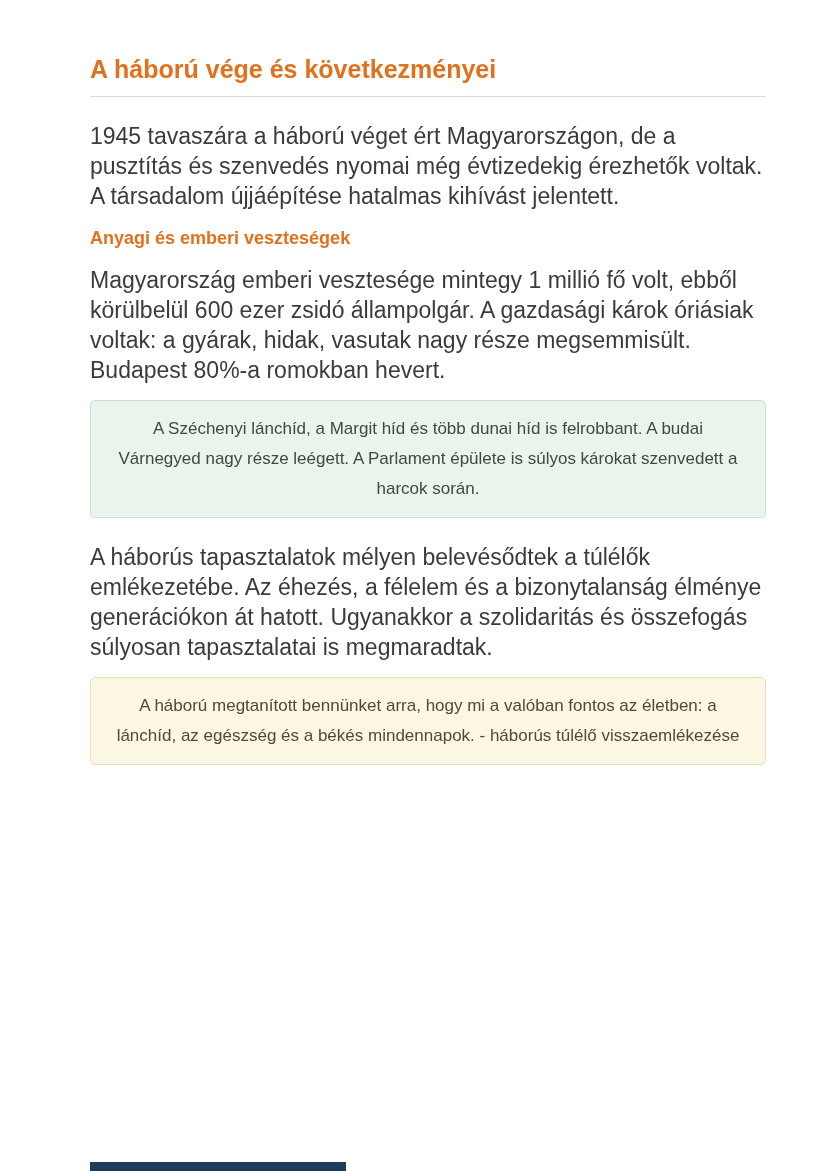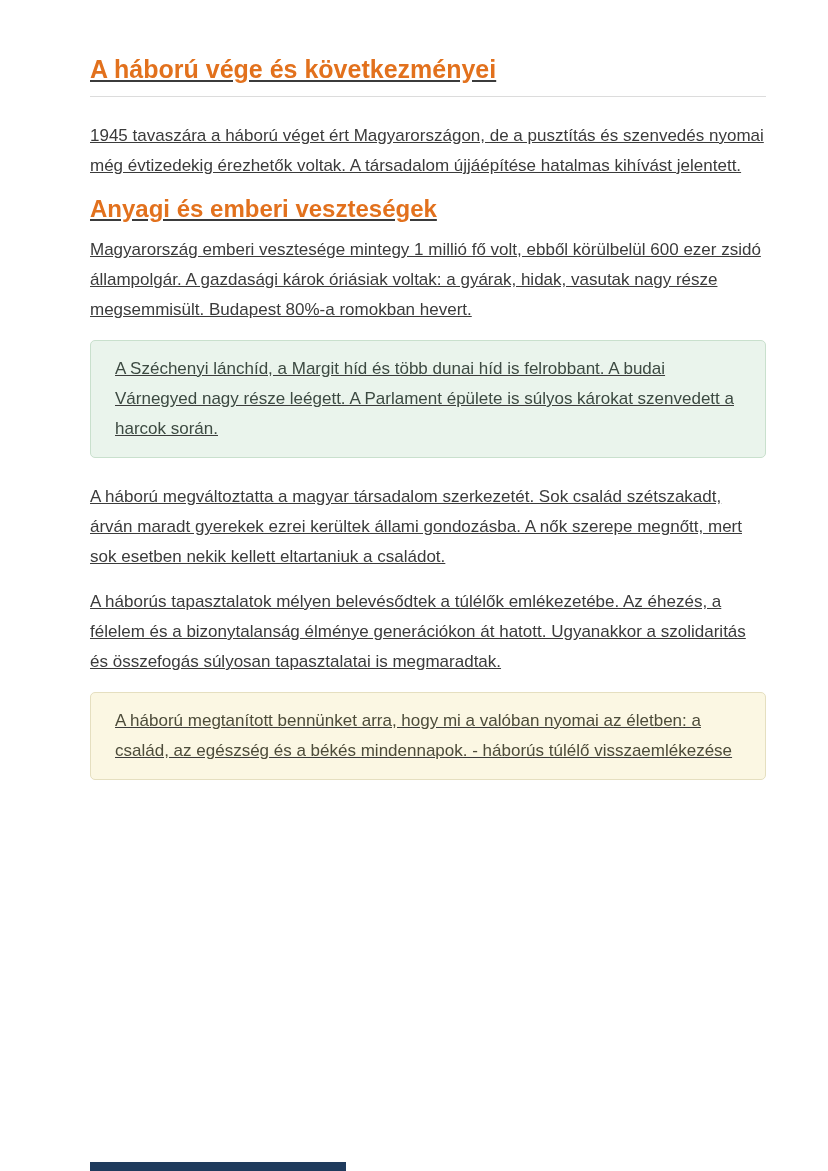--- a/index.html
+++ b/index.html
@@ -10,53 +10,53 @@
   body {
     width: 828px;
     height: 1171px;
     position: relative;
     overflow: hidden;
     font-family: "Liberation Sans", sans-serif;
     color: #3b3b3b;
   }
   .content {
     padding: 52px 62px 0 90px;
-    text-decoration: underline;
   }
   h1.doc-title {
     color: var(--heading-accent, #e2711d);
     font-size: 25px;
     line-height: 34px;
     font-weight: 700;
     margin: 0 0 10px 0;
   }
   .divider {
     border: none;
     border-top: 1px solid #dcdcdc;
     margin: 0 0 24px 0;
     height: 0;
   }
   p.body-para {
-    font-size: 17px;
+    font-size: 23px;
     line-height: 30px;
     margin: 0 0 15px 0;
   }
   h2.section-heading {
     color: var(--heading-accent, #e2711d);
-    font-size: 24px;
+    font-size: 18px;
     line-height: 25px;
     font-weight: 700;
     margin: 8px 0 14px 0;
   }
   .callout {
     font-size: 17px;
     line-height: 30px;
     padding: 13px 24px;
     margin: 4px 0 24px 0;
     border-radius: 5px;
+    text-align: center;
   }
   .callout-green {
     background: var(--green-box-bg, #eaf4ec);
     border: 1px solid var(--green-box-border, #c9e0cd);
     color: #3d4a42;
   }
   .callout-yellow {
     background: var(--yellow-box-bg, #fbf7e3);
     border: 1px solid var(--yellow-box-border, #e5dfc0);
     color: #4d4c3a;
@@ -82,22 +82,21 @@
   <p class="body-para">1945 tavaszára a háború véget ért Magyarországon, de a pusztítás és szenvedés nyomai még évtizedekig érezhetők voltak. A társadalom újjáépítése hatalmas kihívást jelentett.</p>
 
   <h2 class="section-heading">Anyagi és emberi veszteségek</h2>
 
   <p class="body-para">Magyarország emberi vesztesége mintegy 1 millió fő volt, ebből körülbelül 600 ezer zsidó állampolgár. A gazdasági károk óriásiak voltak: a gyárak, hidak, vasutak nagy része megsemmisült. Budapest 80%-a romokban hevert.</p>
 
   <div class="callout callout-green">A Széchenyi lánchíd, a Margit híd és több dunai híd is felrobbant. A budai Várnegyed nagy része leégett. A Parlament épülete is súlyos károkat szenvedett a harcok során.</div>
 
 
 
-  <p class="body-para">A háború megváltoztatta a magyar társadalom szerkezetét. Sok család szétszakadt, árván maradt gyerekek ezrei kerültek állami gondozásba. A nők szerepe megnőtt, mert sok esetben nekik kellett eltartaniuk a családot.</p>
 
   <p class="body-para">A háborús tapasztalatok mélyen belevésődtek a túlélők emlékezetébe. Az éhezés, a félelem és a bizonytalanság élménye generációkon át hatott. Ugyanakkor a szolidaritás és összefogás súlyosan tapasztalatai is megmaradtak.</p>
 
-  <div class="callout callout-yellow">A háború megtanított bennünket arra, hogy mi a valóban nyomai az életben: a család, az egészség és a békés mindennapok. - háborús túlélő visszaemlékezése</div>
+  <div class="callout callout-yellow">A háború megtanított bennünket arra, hogy mi a valóban fontos az életben: a lánchíd, az egészség és a békés mindennapok. - háborús túlélő visszaemlékezése</div>
 
 
 </div>
 
 <div class="clipped-bottom-bar"></div>
 
 </body></html>

